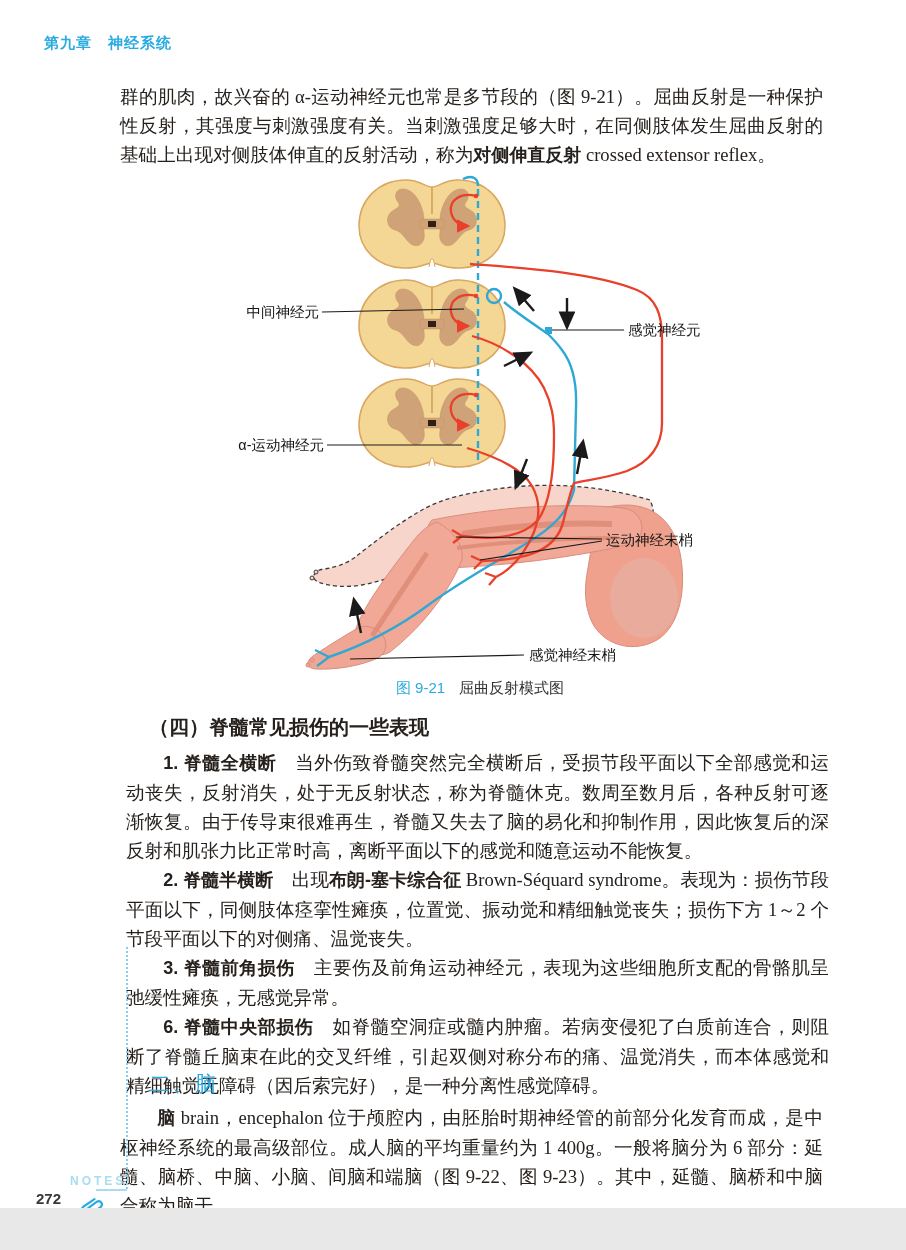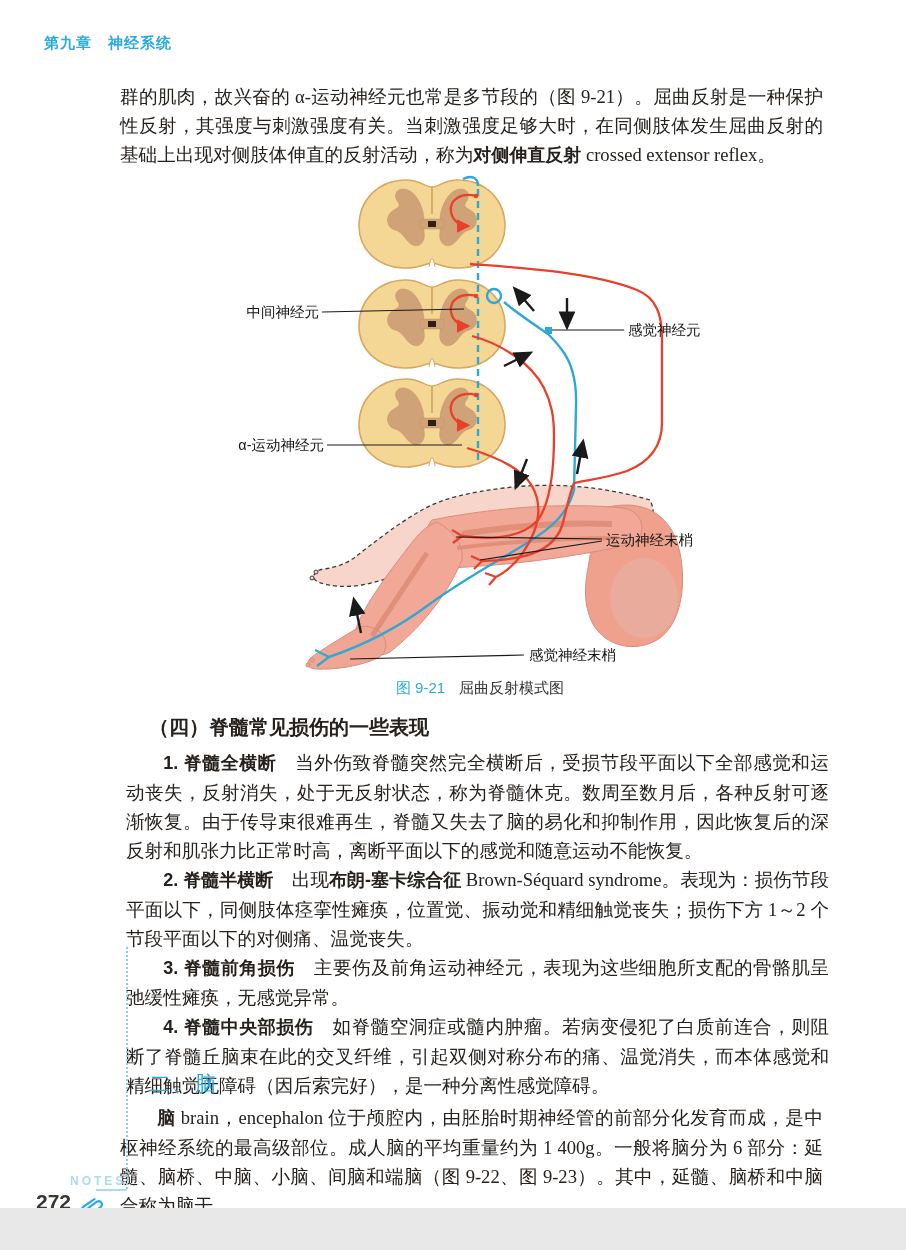--- a/index.html
+++ b/index.html
@@ -38,21 +38,21 @@
   .brain-body{left:120px;top:1103px;}
   .brain-body p{margin:0;text-indent:2em;}
   .dotted-rule{left:126px;top:947px;height:242px;width:0;border-left:2px dotted #86CFEC;}
   .notes-rule{left:96px;top:1189px;width:31px;height:0;border-top:2px solid #A9DCF2;}
   .notes-label{
     left:70px;top:1174px;font-family:"Liberation Sans","DejaVu Sans",sans-serif;
     font-weight:bold;font-size:12px;color:#A9DCF2;letter-spacing:3px;
   }
   .page-number{
     left:36px;top:1190px;font-family:"Liberation Sans","DejaVu Sans",sans-serif;
-    font-weight:bold;font-size:21px;color:#3a3632;
+    font-weight:bold;font-size:15px;color:#3a3632;
   }
   .paperclip{left:79px;top:1192px;width:28px;height:28px;}
   svg text{font-family:"Liberation Sans","DejaVu Sans",sans-serif;font-size:14.5px;fill:#141414;}
 </style>
 </head>
 <body>
 
 <div class="page">
 
   <div class="abs chapter-header">第九章　神经系统</div>
@@ -156,21 +156,21 @@
   </div>
 
   <div class="abs figure-caption"><span class="num">图 9-21</span><span>屈曲反射模式图</span></div>
 
   <div class="abs sec4-heading">（四）脊髓常见损伤的一些表现</div>
 
   <div class="abs bodytext sec4-body">
     <p><span class="b">1. 脊髓全横断</span><span>　当外伤致脊髓突然完全横断后，受损节段平面以下全部感觉和运动丧失，反射消失，处于无反射状态，称为脊髓休克。数周至数月后，各种反射可逐渐恢复。由于传导束很难再生，脊髓又失去了脑的易化和抑制作用，因此恢复后的深反射和肌张力比正常时高，离断平面以下的感觉和随意运动不能恢复。</span></p>
     <p><span class="b">2. 脊髓半横断</span><span>　出现</span><span class="b">布朗-塞卡综合征</span><span> Brown-Séquard syndrome。表现为：损伤节段平面以下，同侧肢体痉挛性瘫痪，位置觉、振动觉和精细触觉丧失；损伤下方 1～2 个节段平面以下的对侧痛、温觉丧失。</span></p>
     <p><span class="b">3. 脊髓前角损伤</span><span>　主要伤及前角运动神经元，表现为这些细胞所支配的骨骼肌呈弛缓性瘫痪，无感觉异常。</span></p>
-    <p><span class="b">4. 脊髓中央部损伤</span><span>　如脊髓空洞症或髓内肿瘤。若病变侵犯了白质前连合，则阻断了脊髓丘脑束在此的交叉纤维，引起双侧对称分布的痛、温觉消失，而本体感觉和精细触觉无障碍（因后索完好），是一种分离性感觉障碍。</span></p>
+    <p><span class="b">6. 脊髓中央部损伤</span><span>　如脊髓空洞症或髓内肿瘤。若病变侵犯了白质前连合，则阻断了脊髓丘脑束在此的交叉纤维，引起双侧对称分布的痛、温觉消失，而本体感觉和精细触觉无障碍（因后索完好），是一种分离性感觉障碍。</span></p>
   </div>
 
   <div class="abs brain-heading">二、脑</div>
   <div class="abs bodytext brain-body">
     <p><span class="b">脑</span><span> brain，encephalon 位于颅腔内，由胚胎时期神经管的前部分化发育而成，是中枢神经系统的最高级部位。成人脑的平均重量约为 1 400g。一般将脑分为 6 部分：延髓、脑桥、中脑、小脑、间脑和端脑（图 9-22、图 9-23）。其中，延髓、脑桥和中脑合称为脑干。</span></p>
   </div>
 
   <div class="abs dotted-rule"></div>
   <div class="abs notes-rule"></div>
   <div class="abs notes-label">NOTES</div>

